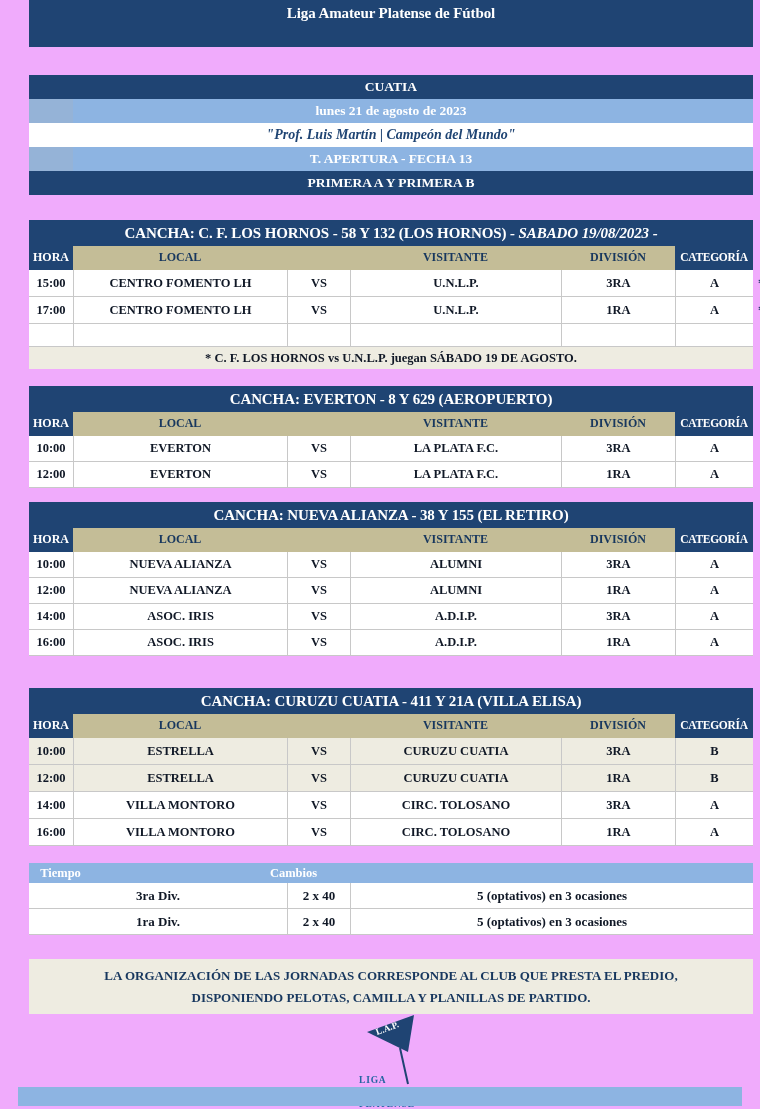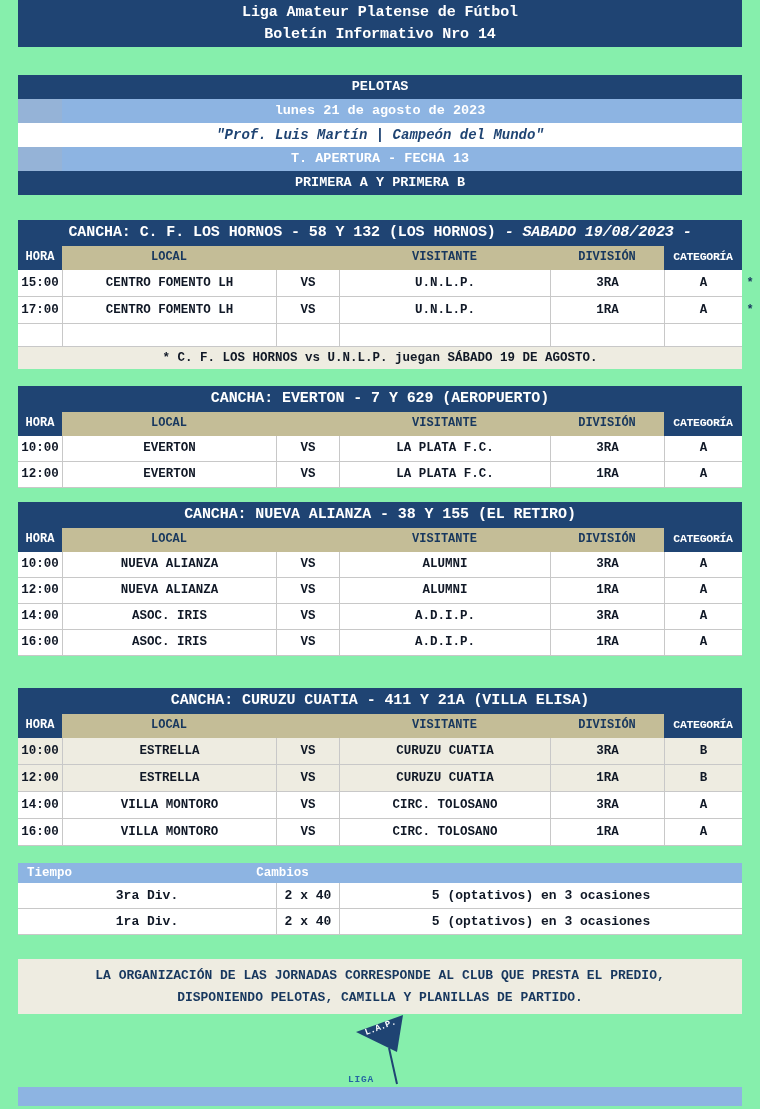--- a/index.html
+++ b/index.html
@@ -1,24 +1,25 @@
 <!DOCTYPE html>
 <html style="--navy: #1F4473; --navy_text: #17375E; --blue: #8DB4E2; --blue_muted: #95B3D7; --tan: #C4BD97; --beige: #EEECE1; --grid: #C8C8C8; --ink: #101826; --logo_blue: #2465A2;"><head>
 <meta charset="utf-8">
 <style>
   * { box-sizing: border-box; margin: 0; padding: 0; }
   html, body { background: #ffffff; }
   .page {
     position: relative;
     width: 760px;
     height: 1109px;
-    background: #86efac;
-    font-family: Liberation Mono, monospace;
+    background: #f0abfc;
+    font-family: Liberation Serif, serif;
     font-weight: 700;
     overflow: hidden;
+    padding-left: 11px;
   }
   .block { margin-left: 18px; width: 724px; }
 
   
   .banner {
     height: 47px; background: var(--navy); color: #fff;
     text-align: center; font-size: 15px; line-height: 22px; padding-top: 2px;
     letter-spacing: -0.1px;
   }
 
@@ -74,25 +75,24 @@
 
   .bottom-band { position: absolute; left: 18px; top: 1087px; width: 724px; height: 19px; background: var(--blue); }
 </style>
 </head>
 <body>
 
 <div class="page">
 
   <div class="banner block">
     <div>Liga Amateur Platense de Fútbol</div>
-    <div>Boletín Informativo Nro 14</div>
   </div>
 
   <div class="bands block">
-    <div class="band band-navy">PELOTAS</div>
+    <div class="band band-navy">CUATIA</div>
     <div class="band band-blue"><span>lunes 21 de agosto de 2023</span></div>
     <div class="band band-white">"Prof. Luis Martín | Campeón del Mundo"</div>
     <div class="band band-blue"><span>T. APERTURA - FECHA 13</span></div>
     <div class="band band-navy">PRIMERA A Y PRIMERA B</div>
   </div>
 
   <section class="venue block v1">
     <div class="vtitle"><span>CANCHA: C. F. LOS HORNOS - 58 Y 132 (LOS HORNOS) </span><span class="it">- SABADO 19/08/2023 -</span></div>
     <div class="thead">
       <div class="th th-dark w-hora">HORA</div>
@@ -125,21 +125,21 @@
         <div class="w-local"></div>
         <div class="w-vs"></div>
         <div class="w-vis"></div>
         <div class="w-div"></div>
         <div class="w-cat"></div>
     </div>
     <div class="footnote">* C. F. LOS HORNOS vs U.N.L.P. juegan SÁBADO 19 DE AGOSTO.</div>
   </section>
 
   <section class="venue block v2">
-    <div class="vtitle">CANCHA: EVERTON - 7 Y 629 (AEROPUERTO)</div>
+    <div class="vtitle">CANCHA: EVERTON - 8 Y 629 (AEROPUERTO)</div>
     <div class="thead">
       <div class="th th-dark w-hora">HORA</div>
       <div class="th th-tan w-local">LOCAL</div>
       <div class="th th-tan w-vs"></div>
       <div class="th th-tan w-vis">VISITANTE</div>
       <div class="th th-tan w-div">DIVISIÓN</div>
       <div class="th th-dark w-cat">CATEGORÍA</div>
     </div>
     <div class="row row26">
       <div class="w-hora">10:00</div>

